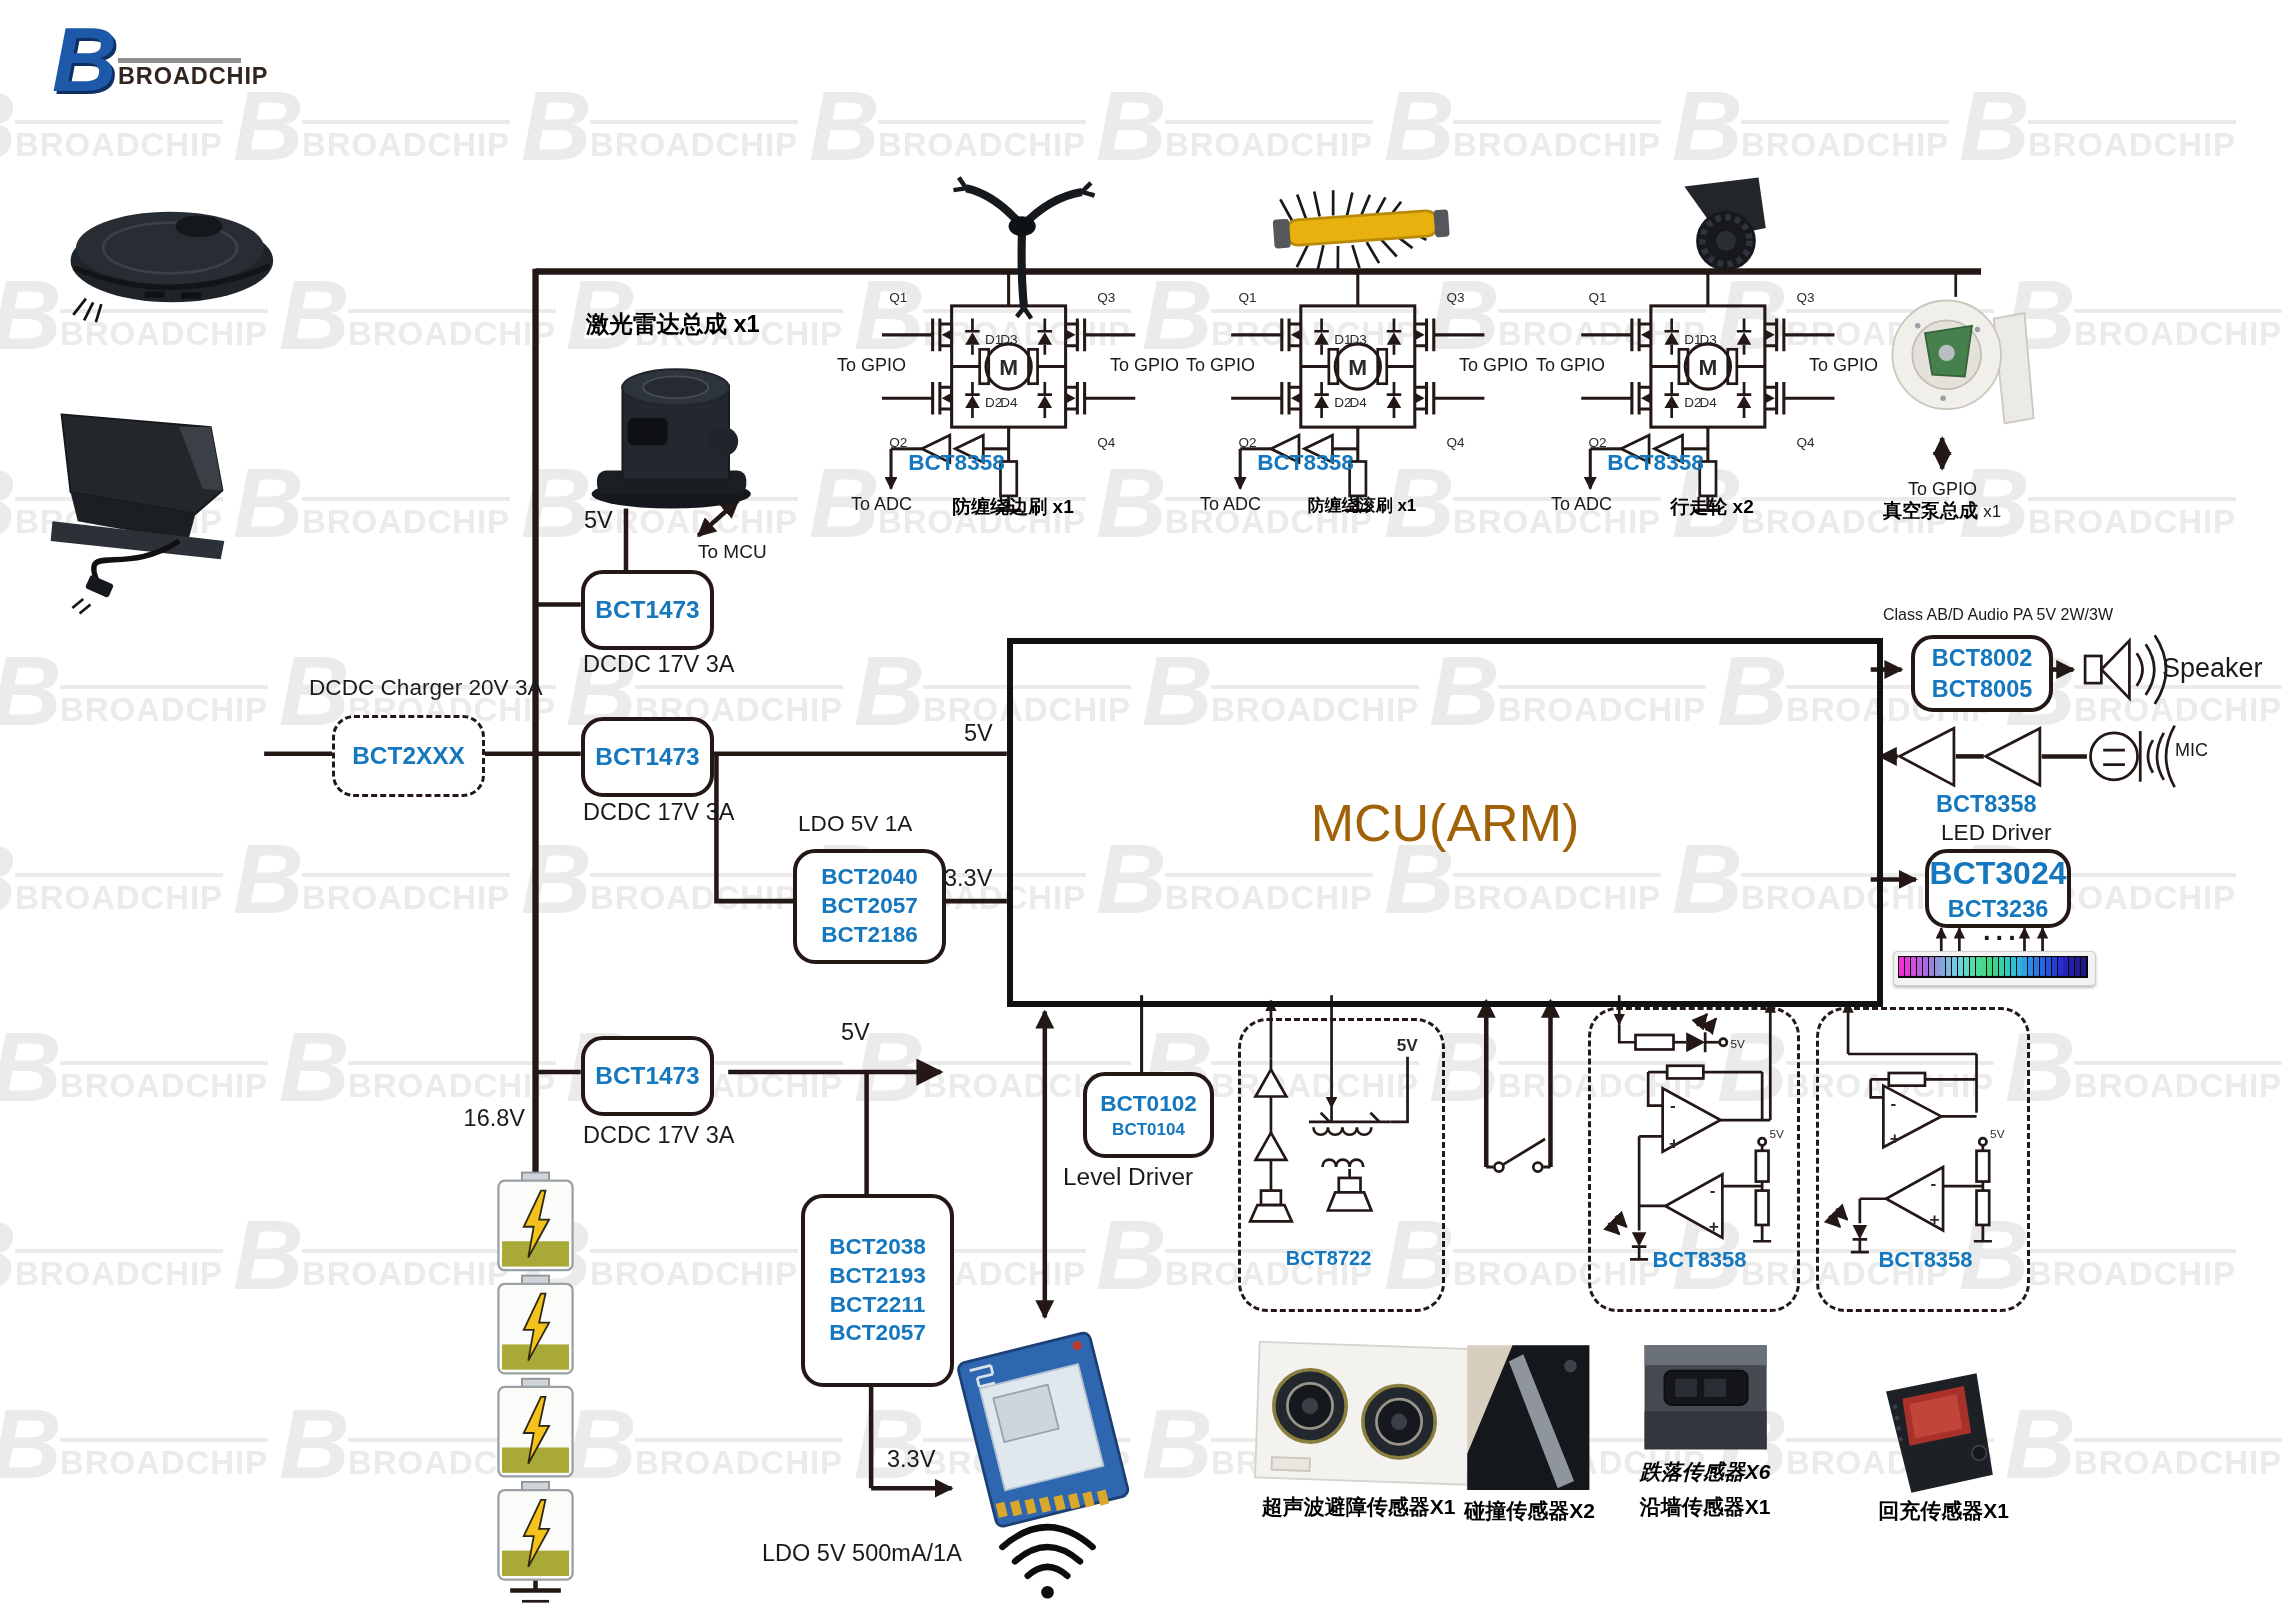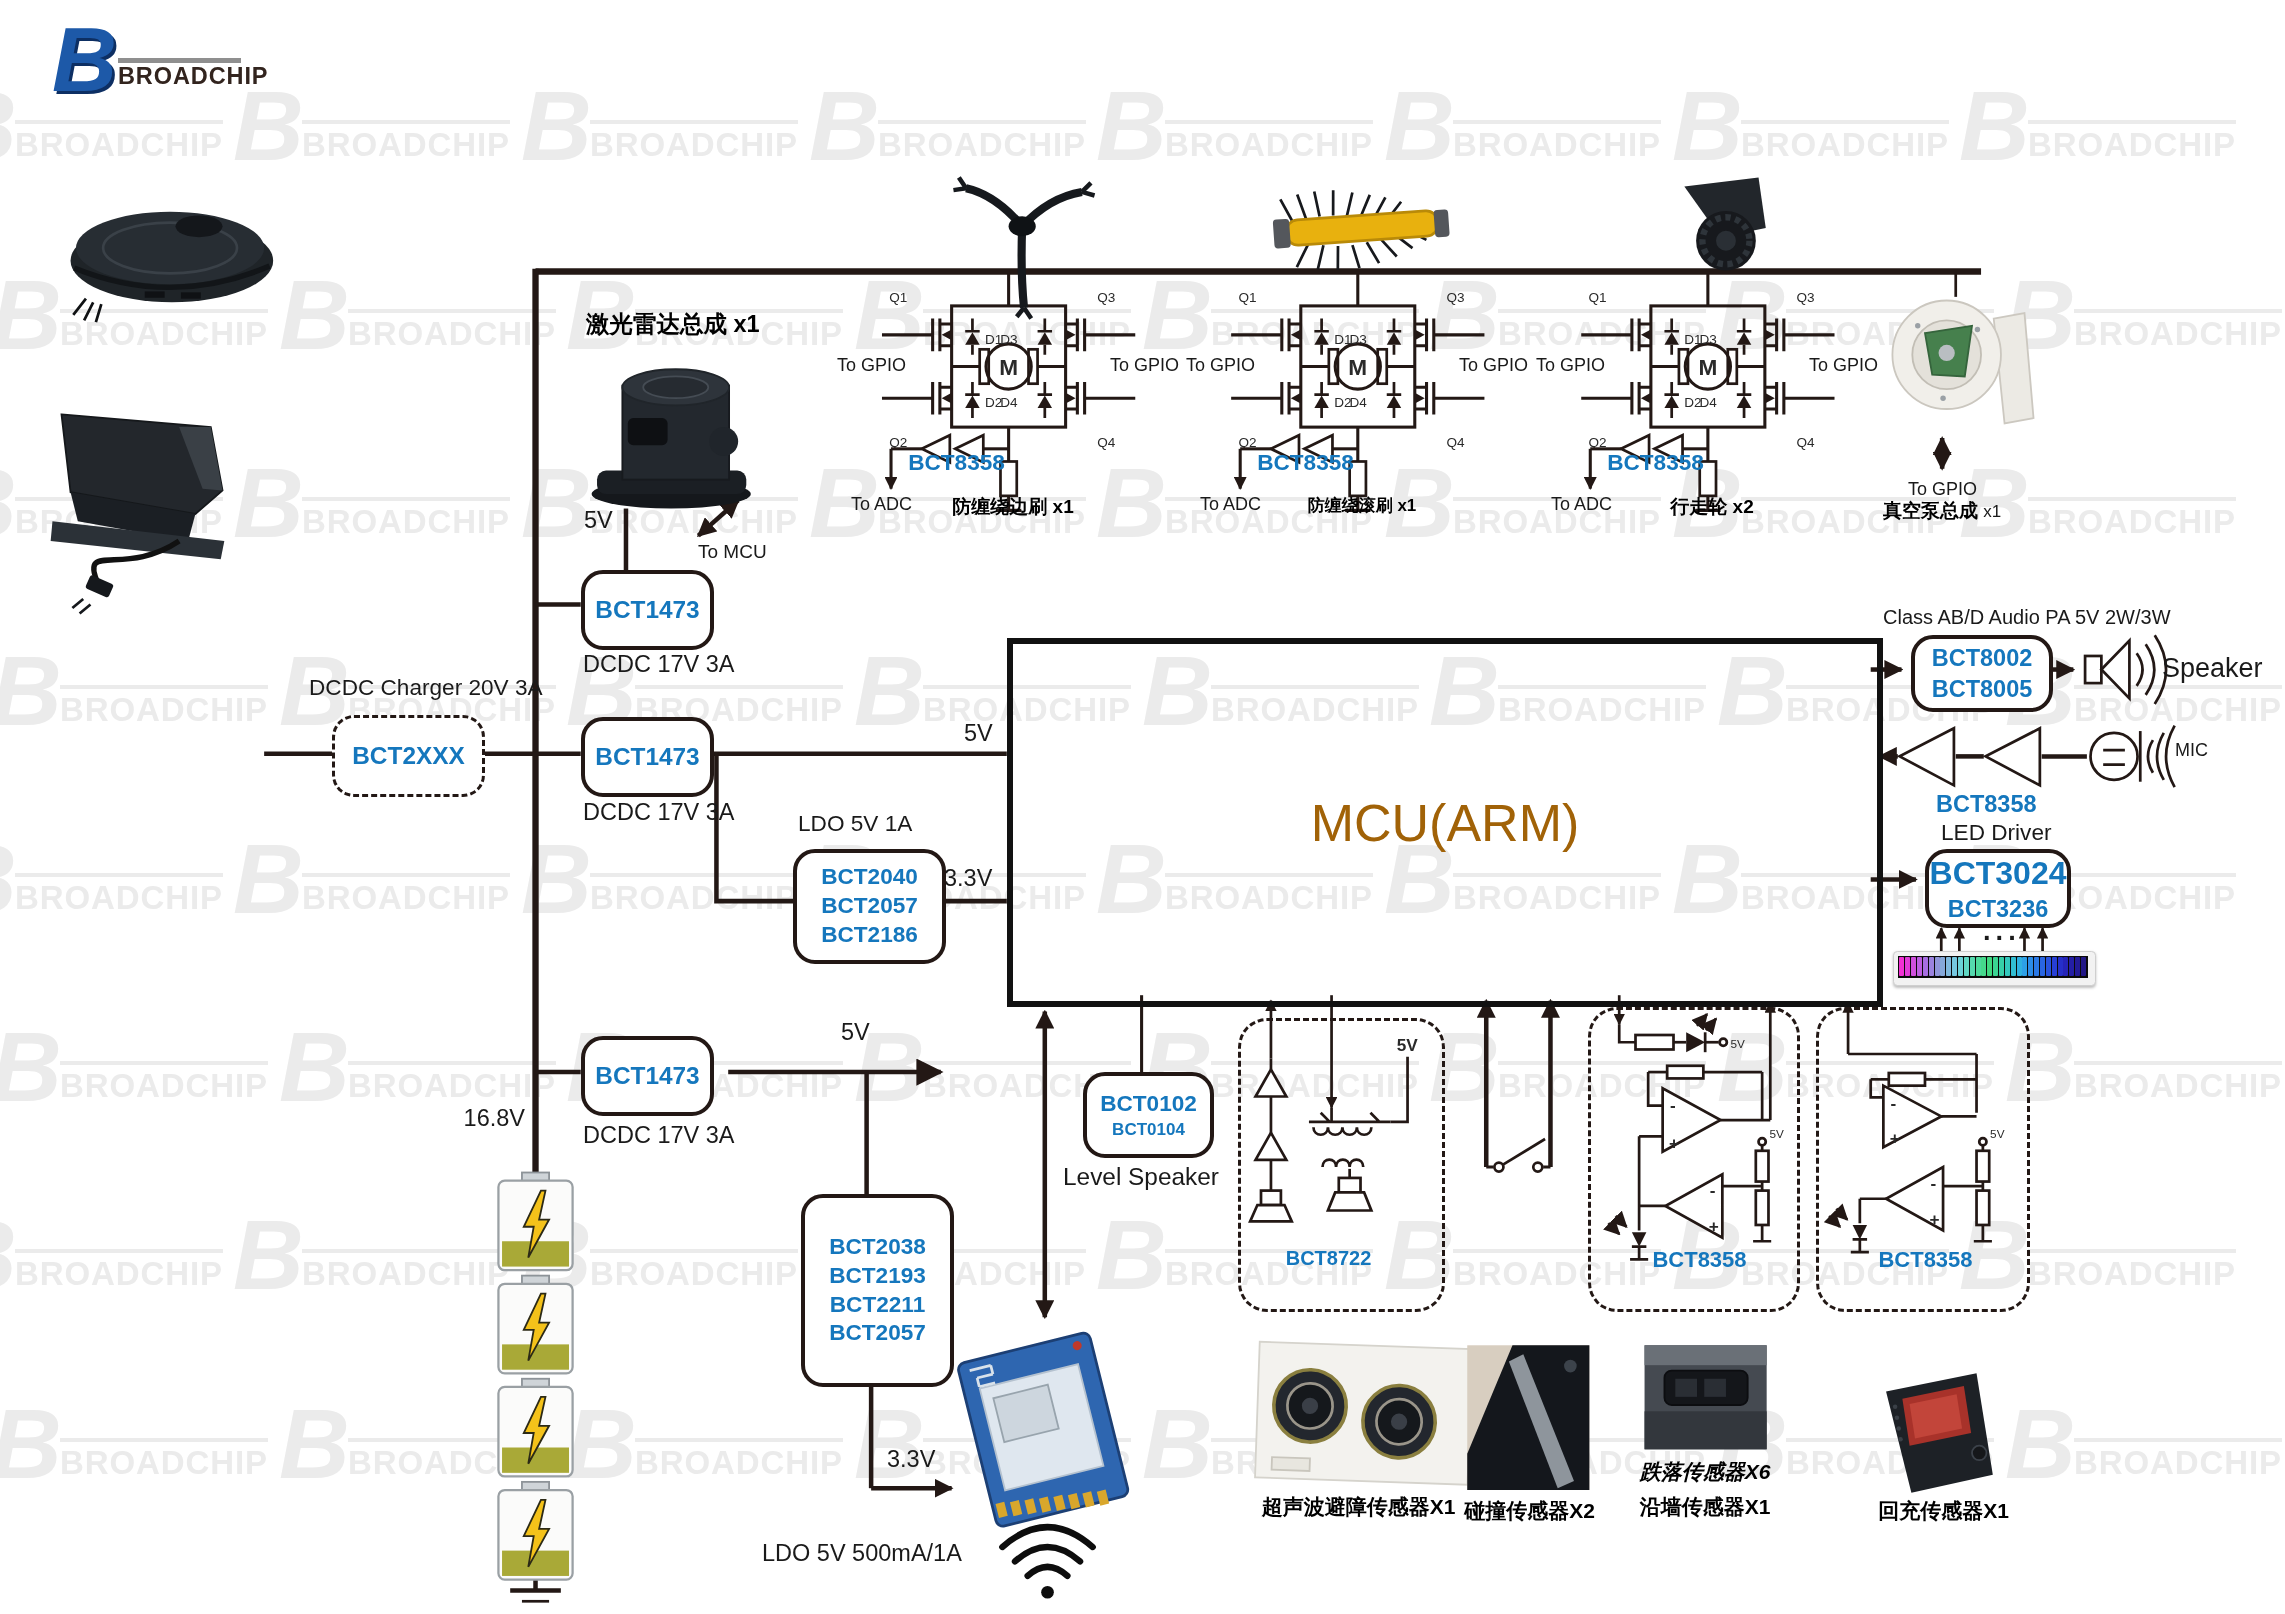--- a/index.html
+++ b/index.html
@@ -724,21 +724,21 @@
   <div class="lbl blue c fg" style="left:1592px;top:450px;width:127px;font-size:22.6px;">BCT8358</div>
   <div class="lbl fg" style="left:1551px;top:494px;font-size:18px;">To ADC</div>
   <div class="lbl cn c fg" style="left:1626px;top:494px;width:172px;font-size:19px;">行走轮 x2</div>
 
   <div class="lbl c fg" style="left:1902px;top:479px;width:81px;font-size:18px;">To GPIO</div>
   <div class="lbl fg" style="left:1883px;top:498px;font-size:19px;">
     <span class="cn">真空泵总成</span>
     <span style="font-size:17px;">x1</span>
   </div>
 
-  <div class="lbl fg" style="left:1883px;top:606px;font-size:20px;">Class  AB/D Audio PA 5V 2W/3W</div>
+  <div class="lbl fg" style="left:1883px;top:606px;font-size:16px;">Class  AB/D Audio PA 5V 2W/3W</div>
   <div class="pbox fg" style="left:1911px;top:635px;width:134px;height:69px;">
     <div style="font-size:23.5px;">BCT8002</div>
     <div style="font-size:23.5px;">BCT8005</div>
   </div>
   <div class="lbl fg" style="left:2162px;top:653px;font-size:27px;">Speaker</div>
   <div class="lbl fg" style="left:2175px;top:740px;font-size:18px;">MIC</div>
 
   <div class="lbl blue fg" style="left:1936px;top:791px;font-size:23.5px;">BCT8358</div>
   <div class="lbl fg" style="left:1941px;top:820px;font-size:22.6px;">LED Driver</div>
   <div class="pbox fg" style="left:1925px;top:849px;width:138px;height:71px;">
@@ -780,21 +780,21 @@
         <span style="background: rgb(36, 30, 166);"></span>
         <span style="background: rgb(35, 26, 150);"></span>
         <span style="background: rgb(34, 23, 134);"></span>
       </div>
     </div>
 
   <div class="pbox fg" style="left:1083px;top:1072px;width:123px;height:78px;">
     <div style="font-size:22.6px;">BCT0102</div>
     <div style="font-size:17px;">BCT0104</div>
   </div>
-  <div class="lbl fg" style="left:1063px;top:1163px;font-size:24.4px;">Level Speaker</div>
+  <div class="lbl fg" style="left:1063px;top:1163px;font-size:24.4px;">Level Driver</div>
 
   <div class="pbox fg" style="left:801px;top:1194px;width:145px;height:185px;">
     <div style="font-size:22.6px;">BCT2038</div>
     <div style="font-size:22.6px;">BCT2193</div>
     <div style="font-size:22.6px;">BCT2211</div>
     <div style="font-size:22.6px;">BCT2057</div>
   </div>
   <div class="lbl fg" style="left:762px;top:1540px;font-size:23.5px;">LDO  5V 500mA/1A</div>
 
   <div class="sensor-box fg" style="left:1238px;top:1018px;width:201px;height:288px;"></div>

